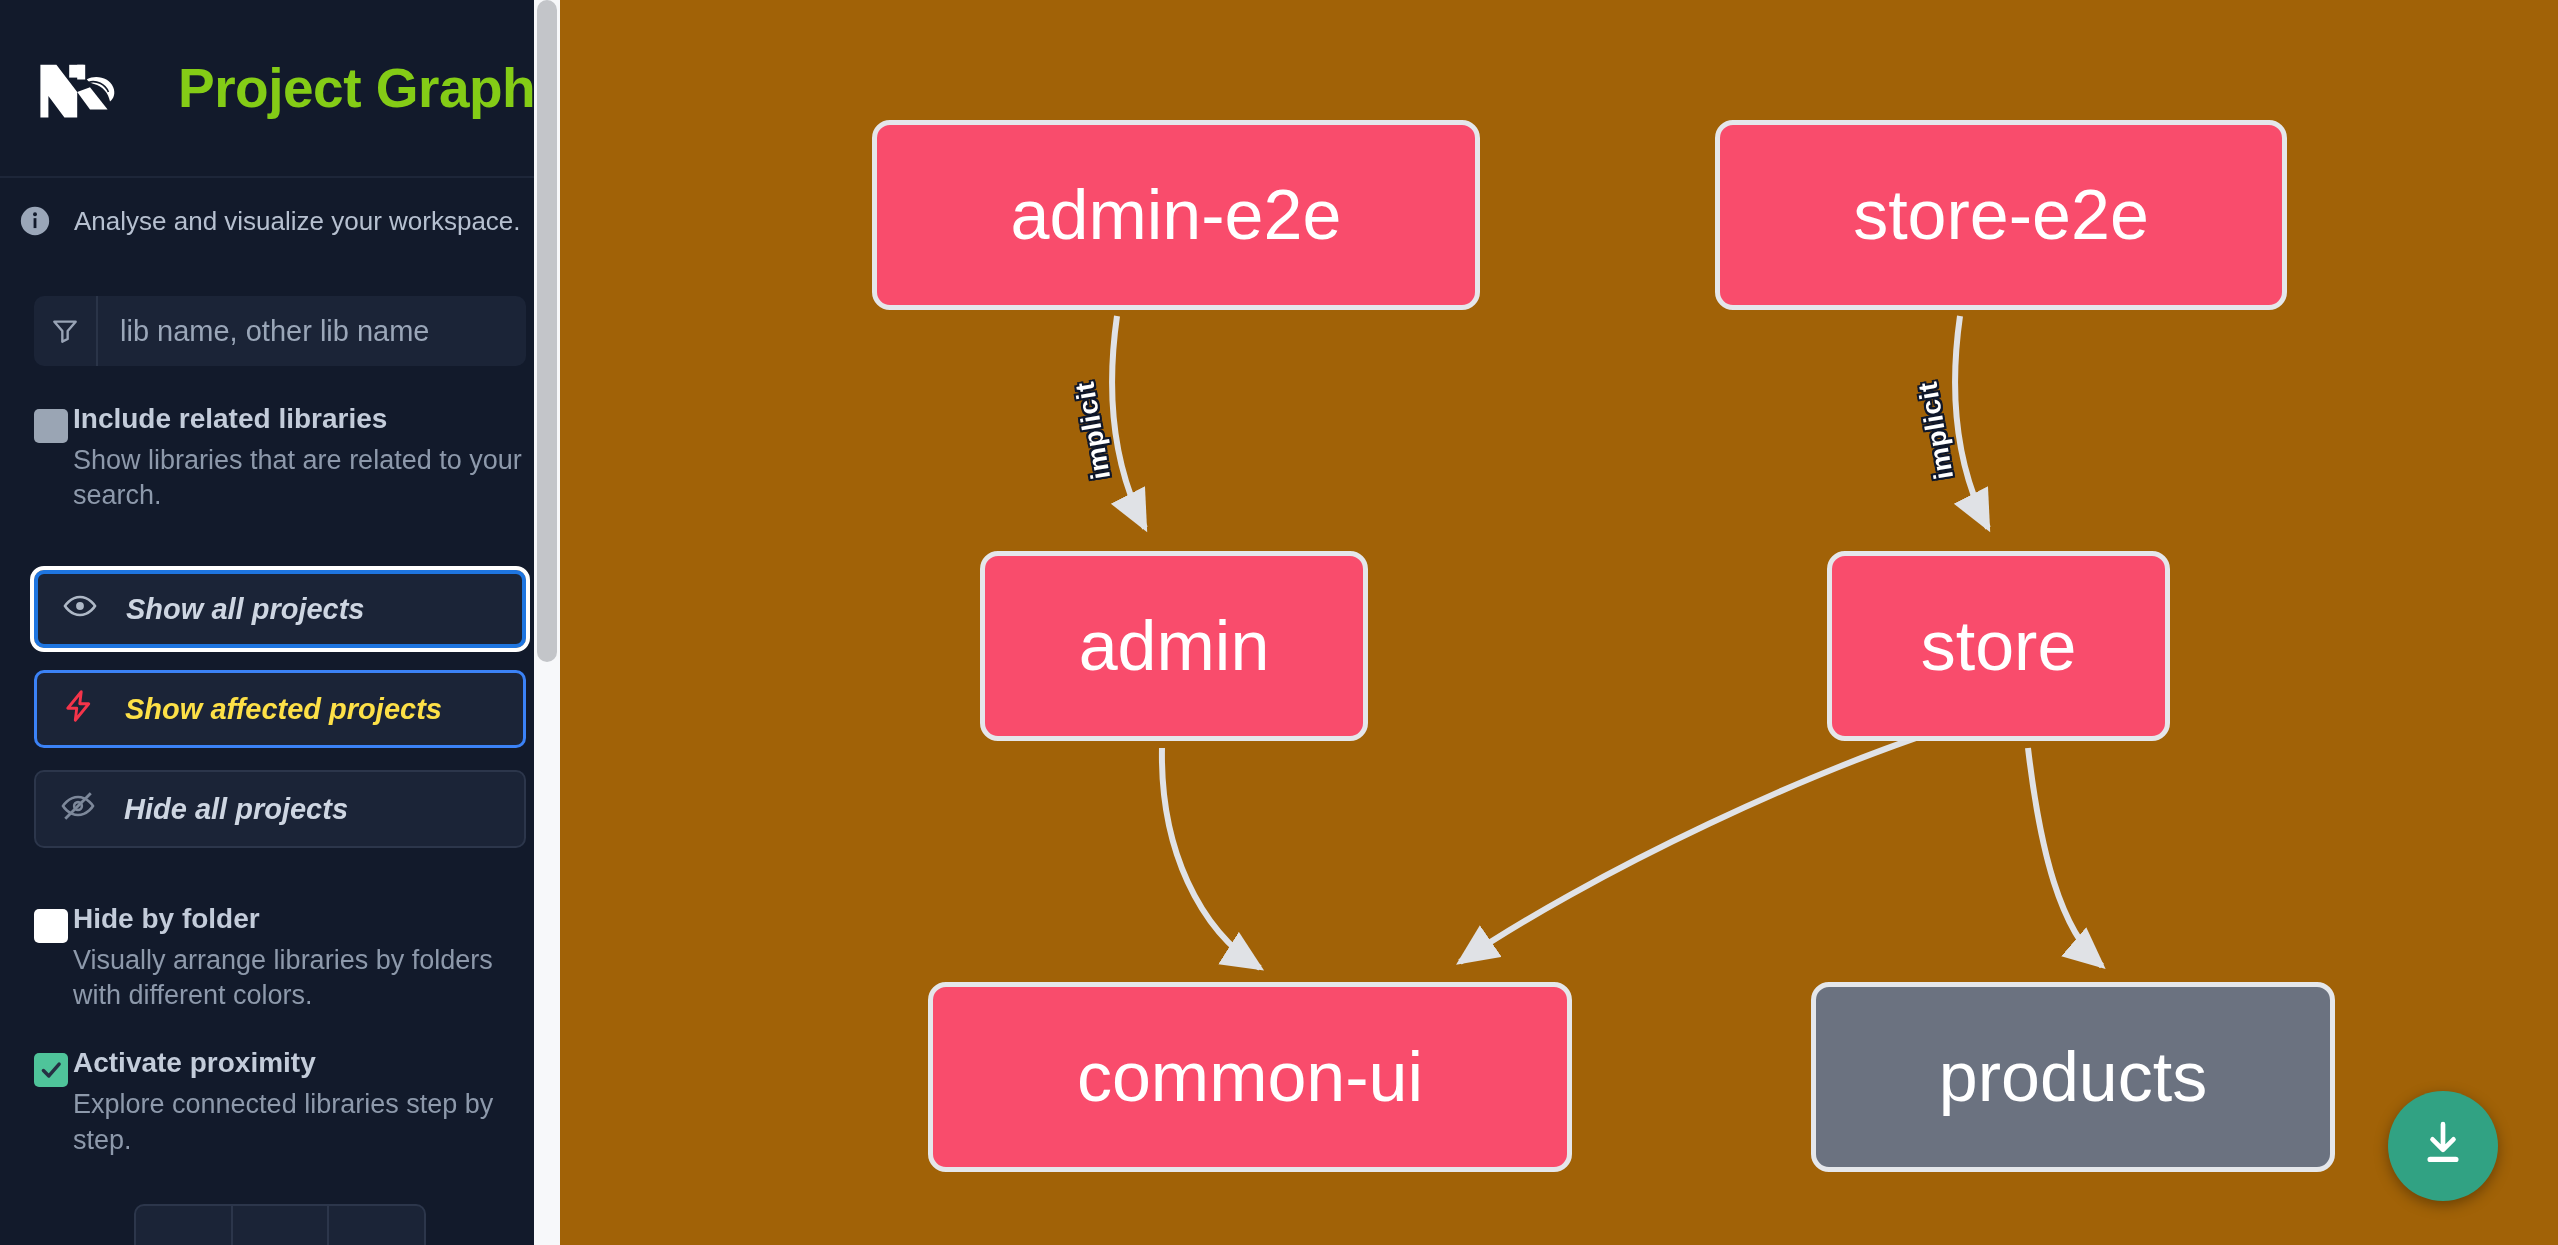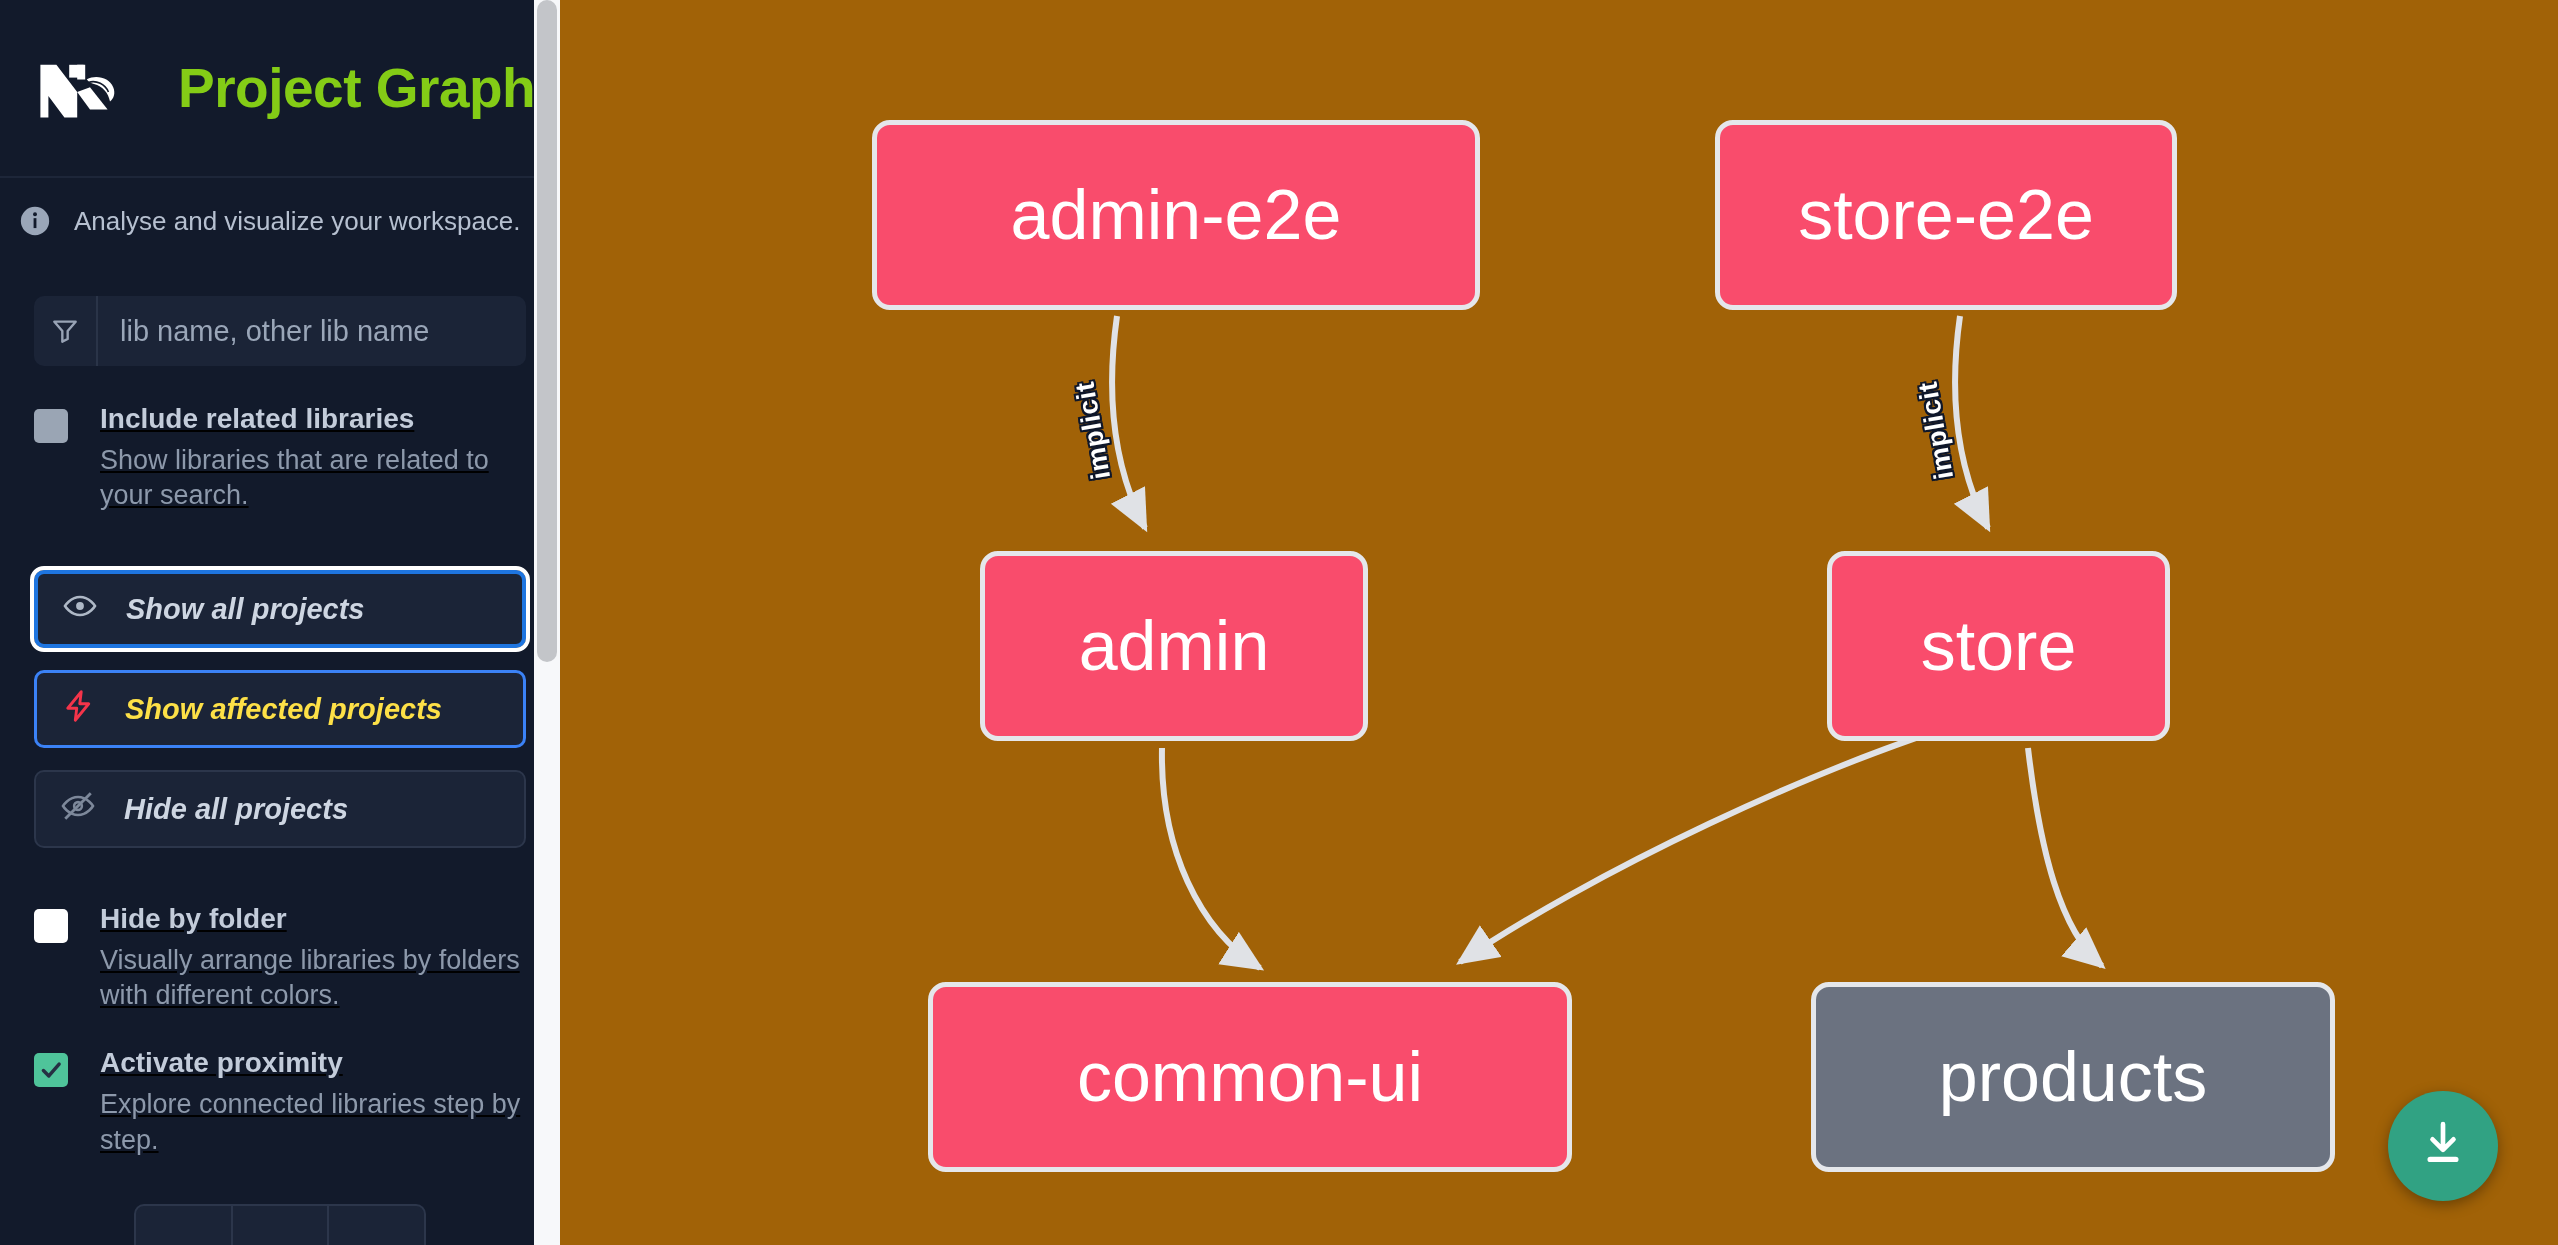--- a/index.html
+++ b/index.html
@@ -69,21 +69,21 @@
     height: 70px;
     background: transparent;
     border: none; outline: none;
     color: #eab308;
     font-size: 29px;
     font-family: "Liberation Sans", sans-serif;
     padding: 0 22px;
   }
   .search-input::placeholder { color: #9aa6b8; }
 
-  .check-block { margin: 38px 34px 0 34px; display: flex; gap: 32px; text-decoration: underline; }
+  .check-block { margin: 38px 34px 0 34px; display: flex; gap: 5px; }
   .cbox {
     width: 34px; height: 34px; flex: 0 0 34px;
     border-radius: 5px; margin-top: 5px;
     display: flex; align-items: center; justify-content: center;
     cursor: pointer;
   }
   .cbox.gray  { background: #9aa5b4; }
   .cbox.white { background: #ffffff; }
   .cbox.green { background: #4FC49A; }
   .check-texts { flex: 1 1 auto; }
@@ -322,21 +322,21 @@
         <path d="M1452,708 C1260,760 1020,880 900,962"></path>
 
         <path d="M1468,748 C1480,850 1500,930 1542,966"></path>
       </g>
     </svg>
 
     <div class="node" style="left:312px; top:120px; width:608px; height:190px;">
       <span>admin-e2e</span>
     </div>
 
-    <div class="node" style="left:1155px; top:120px; width:462px; height:190px;">
+    <div class="node" style="left:1155px; top:120px; width:572px; height:190px;">
       <span>store-e2e</span>
     </div>
 
     <div class="node" style="left:420px; top:551px; width:388px; height:190px;">
       <span>admin</span>
     </div>
 
     <div class="node" style="left:1267px; top:551px; width:343px; height:190px;">
       <span>store</span>
     </div>

